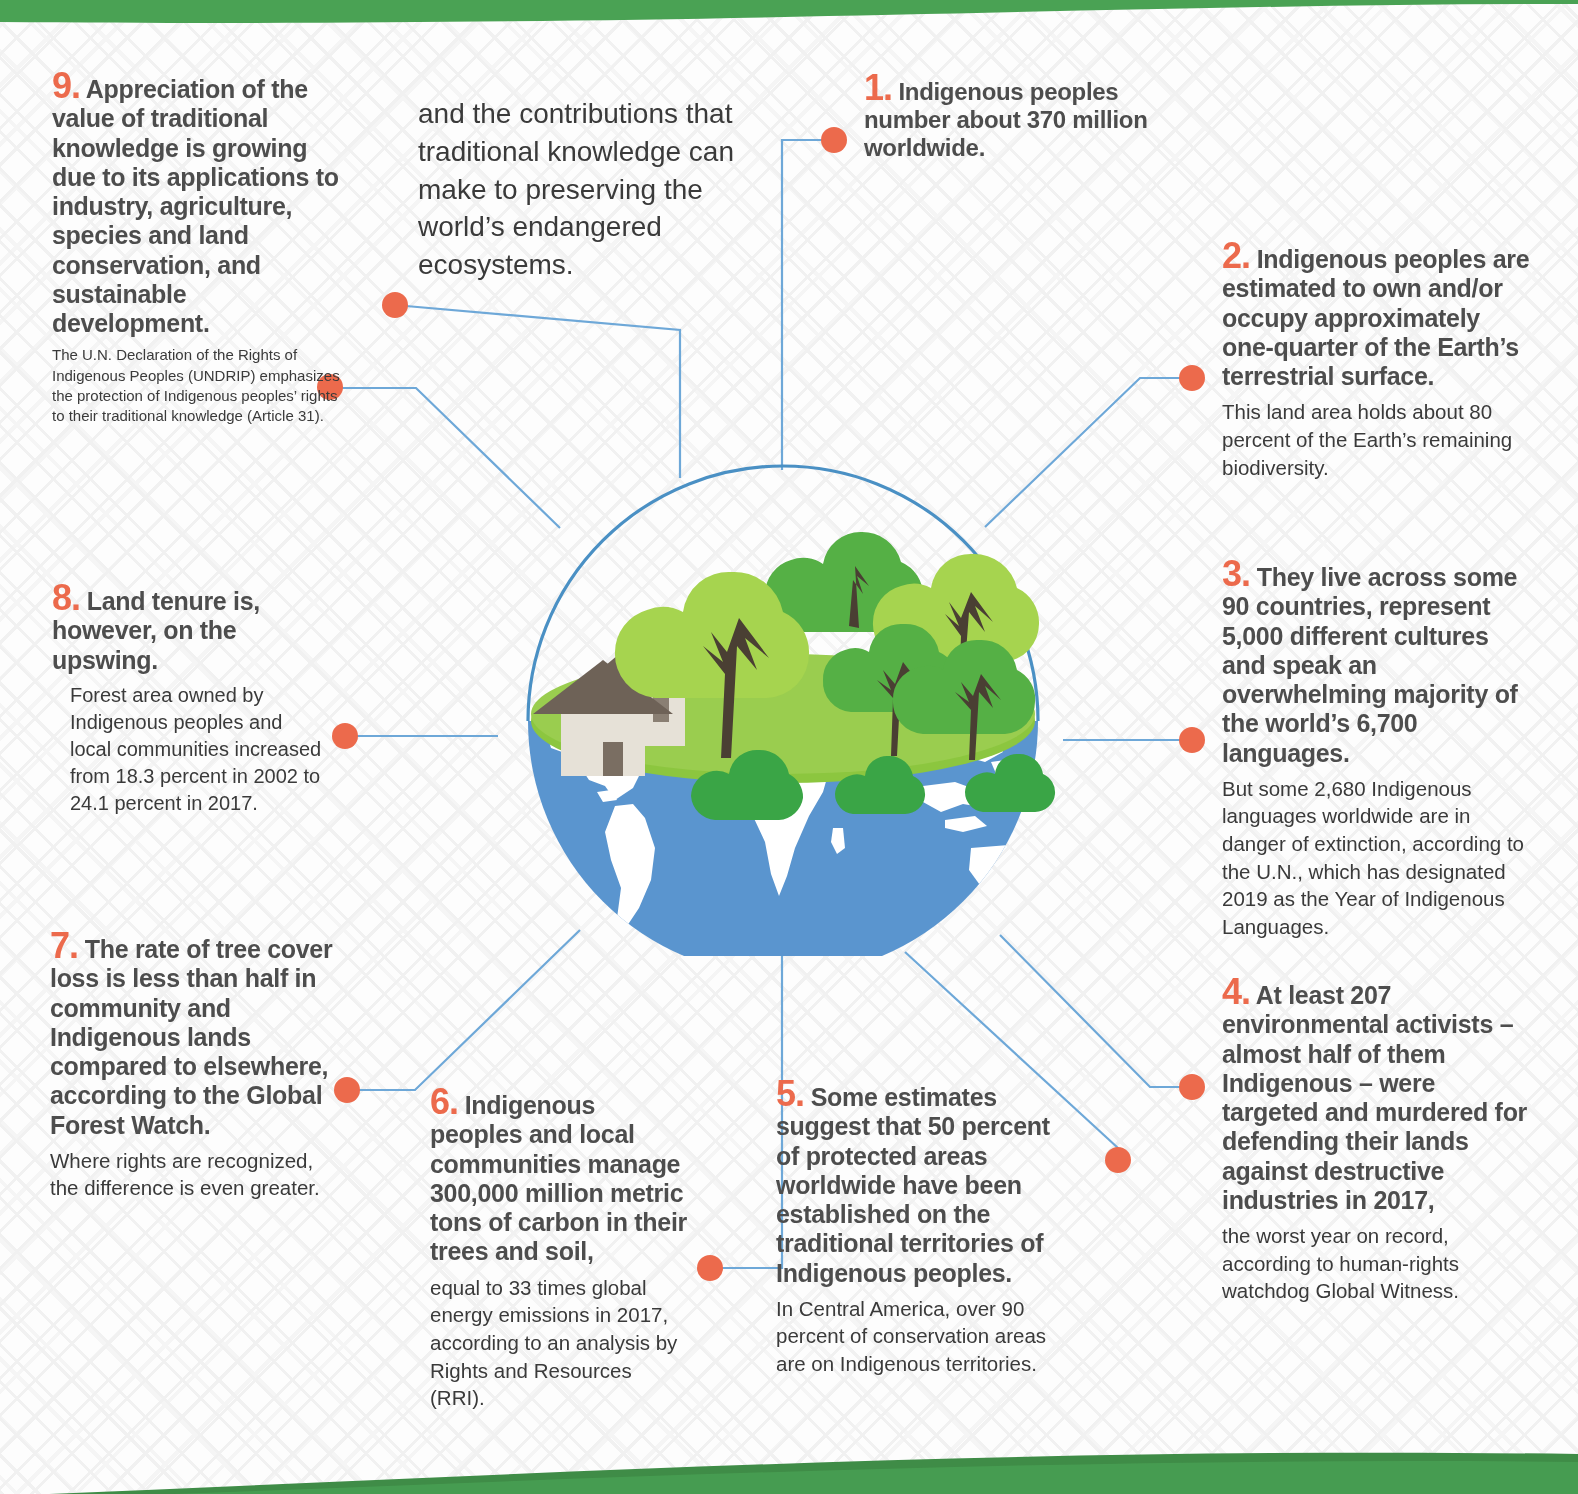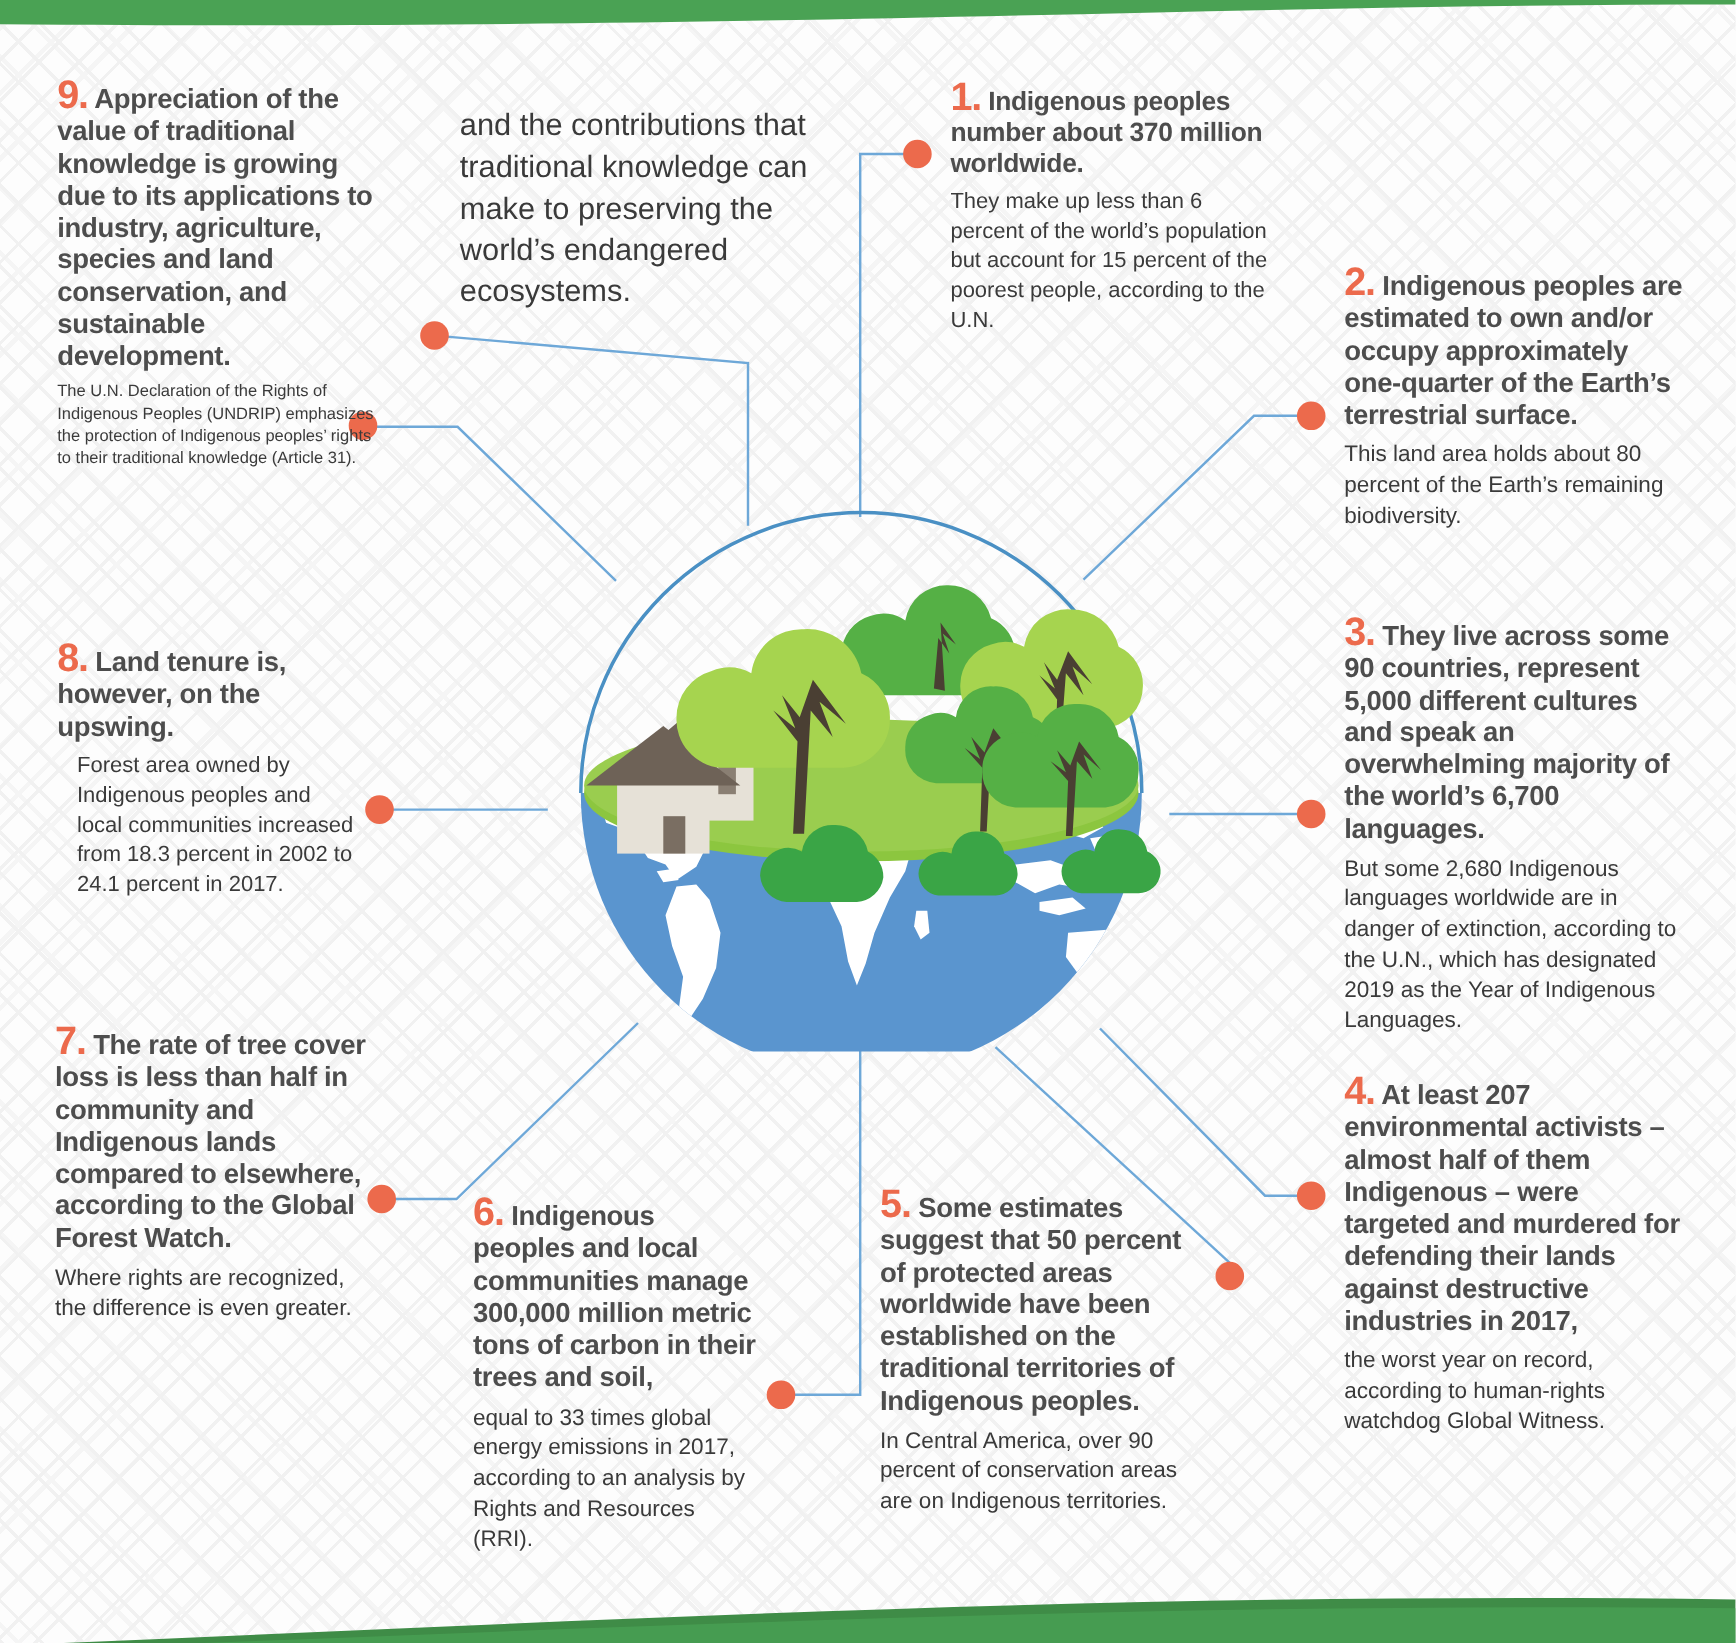--- a/index.html
+++ b/index.html
@@ -67,21 +67,21 @@
     font-weight:400;
   }
   .fact.ralign{text-align:right;}
   .fact.ralign .head,.fact.ralign .body{text-align:left;}
 
   
   #fact-1 {left:864px; top:72px;  width:290px;}
   #fact-2 {left:1222px;top:240px; width:310px;}
   #fact-3 {left:1222px;top:558px; width:312px;}
   #fact-4 {left:1222px;top:976px; width:308px;}
-  #fact-5 {left:800px; top:1078px;width:300px;}
+  #fact-5 {left:776px; top:1078px;width:300px;}
   #fact-6 {left:430px; top:1086px;width:260px;}
   #fact-7 {left:50px;  top:930px; width:285px;}
   #fact-8 {left:52px;  top:582px; width:270px;}
   #fact-9 {left:52px;  top:70px;  width:292px;}
   #fact-10{left:418px; top:68px;  width:332px;}
 
   #fact-1 .head{font-size:24px;}
   #fact-1 .body{font-size:20px;}
   #fact-8 .body{font-size:20px;margin-left:18px;}
   #fact-9 .body{font-size:15px;}
@@ -254,21 +254,20 @@
                 a20,20 0 0 1 -20,18 l-52,0 a20,20 0 0 1 -18,-20 a20,20 0 0 1 14,-18
                 a20,20 0 0 1 16,0 Z"></path>
       <path d="M502,318 a22,22 0 0 1 24,-20 a24,24 0 0 1 24,20 a20,20 0 0 1 12,20
                 a20,20 0 0 1 -20,18 l-52,0 a20,20 0 0 1 -18,-20 a20,20 0 0 1 14,-18
                 a20,20 0 0 1 16,0 Z"></path>
     </g>
   </svg>
 
   <div class="fact" id="fact-1">
     <p class="head"><span class="num">1.</span> <span>Indigenous peoples number about 370 million worldwide.</span></p>
-    <p class="body">They make up less than 6 percent of the world’s population but account for 15 percent of the poorest people, according to the U.N.</p>
   </div>
 
   <div class="fact" id="fact-2">
     <p class="head"><span class="num">2.</span> <span>Indigenous peoples are estimated to own and/or occupy approximately one-quarter of the Earth’s terrestrial surface.</span></p>
     <p class="body">This land area holds about 80 percent of the Earth’s remaining biodiversity.</p>
   </div>
 
   <div class="fact" id="fact-3">
     <p class="head"><span class="num">3.</span> <span>They live across some 90 countries, represent 5,000 different cultures and speak an overwhelming majority of the world’s 6,700 languages.</span></p>
     <p class="body">But some 2,680 Indigenous languages worldwide are in danger of extinction, according to the U.N., which has designated 2019 as the Year of Indigenous Languages.</p>

